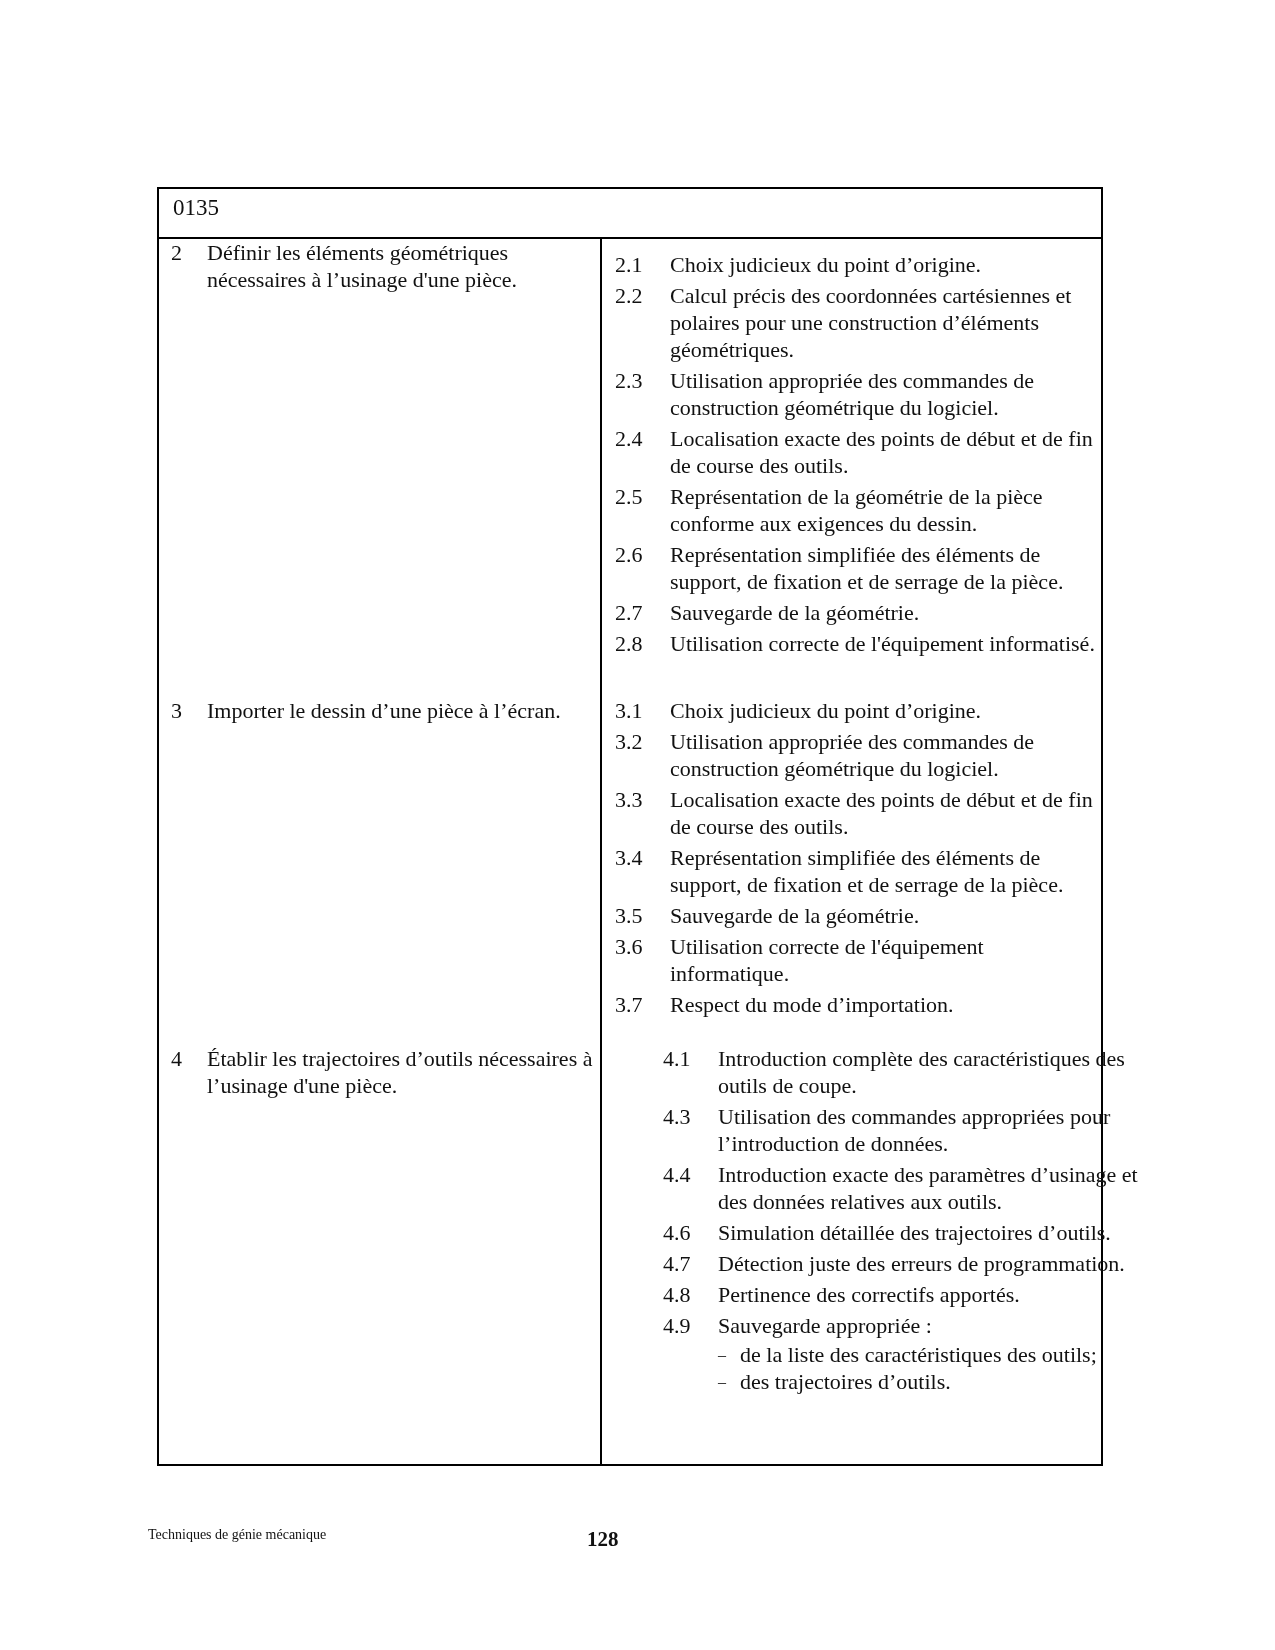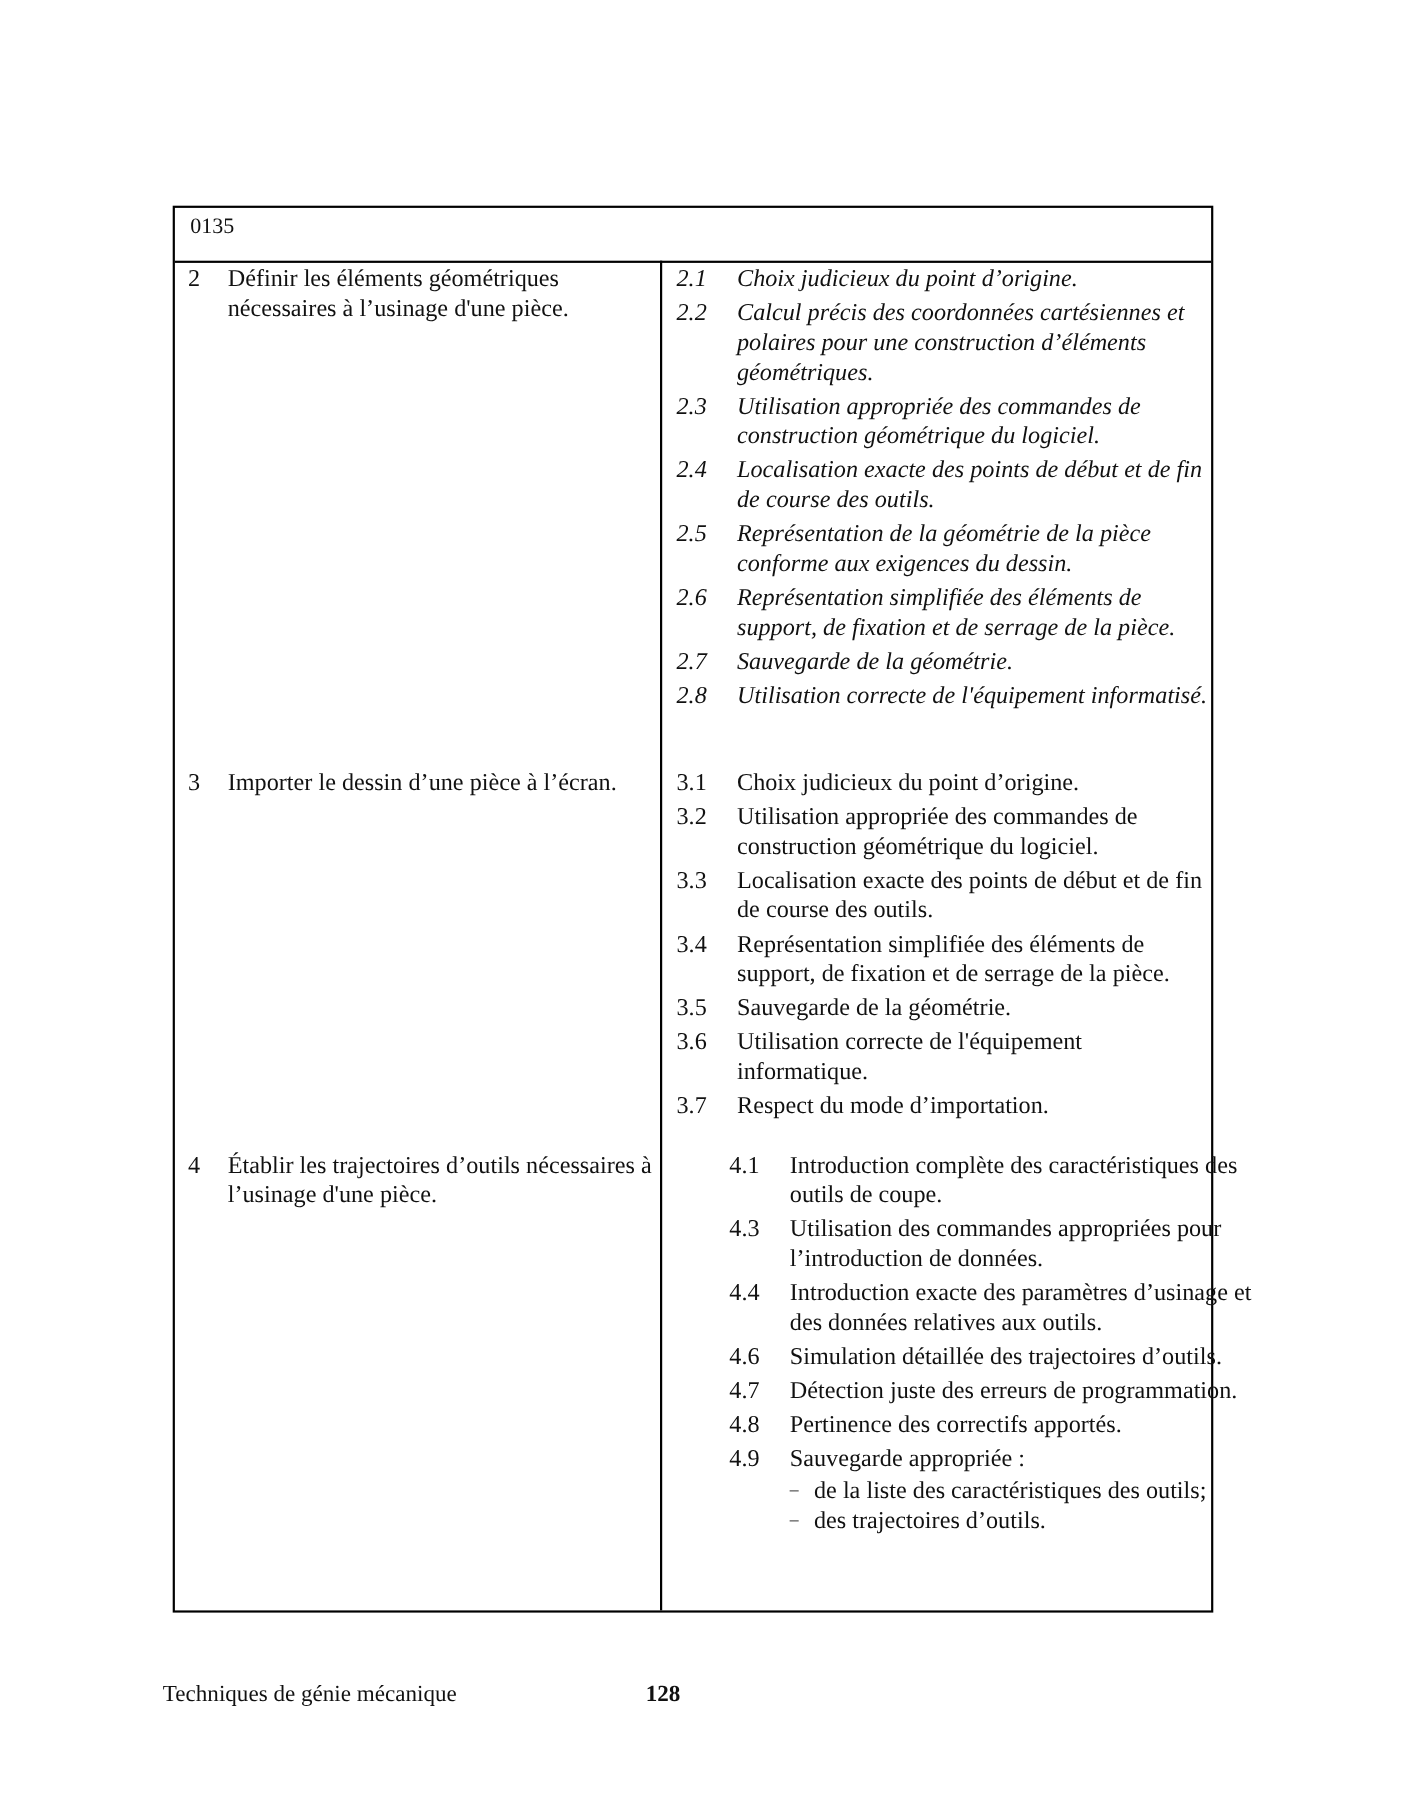--- a/index.html
+++ b/index.html
@@ -2,48 +2,48 @@
 <html><head>
 <meta charset="utf-8">
 <style>
   html, body { margin: 0; padding: 0; background: #ffffff; }
   body { width: 1275px; height: 1650px; position: relative; overflow: hidden;
          font-family: "Liberation Serif", "DejaVu Serif", serif; color: #111; }
   .table { position: absolute; left: 157px; top: 187px; width: 946px; height: 1279px;
            border: 2px solid #000; box-sizing: border-box; }
   .header-row { position: absolute; left: 0; top: 0; right: 0; height: 48px;
                 border-bottom: 2px solid #000; }
-  .course-code { position: absolute; left: 14px; top: 6px; font-size: 20px; }
+  .course-code { position: absolute; left: 14px; top: 6px; font-size: 23px; }
   .divider { position: absolute; left: 441px; top: 48px; bottom: 0; width: 0;
              border-left: 2px solid #000; }
   .section-left { position: absolute; left: 12px; width: 420px; font-size: 22px; line-height: 27px; }
   .section-left .num { position: absolute; left: 0; top: 0; width: 22px; }
   .section-left .txt { position: absolute; left: 36px; top: 0; width: 390px; }
   .section-right { position: absolute; left: 456px; width: 485px; font-size: 22px; line-height: 27px; }
   .crit { position: relative; padding-left: 55px; margin-bottom: 4px; }
   .crit .cnum { position: absolute; left: 0; top: 0; }
   .subitem { position: relative; padding-left: 77px; }
   .subitem .dash { position: absolute; left: 55px; top: 0; font-size: 16px; }
-  .footer-left { position: absolute; left: 148px; top: 1527px; font-size: 21px; }
+  .footer-left { position: absolute; left: 148px; top: 1527px; font-size: 14px; }
   .footer-page { position: absolute; left: 587px; top: 1527px; font-size: 21px; font-weight: bold; }
 </style>
 </head>
 <body>
 
 <div class="table">
   <div class="header-row">
     <span class="course-code">0135</span>
   </div>
   <div class="divider"></div>
 
   <div class="section-left" style="top:50px;">
     <span class="num">2</span>
     <span class="txt">Définir les éléments géométriques nécessaires à l’usinage d'une pièce.</span>
   </div>
-  <div class="section-right" style="top:50px;font-style:italic;">
+  <div class="section-right" style="top:62px;">
     <div class="crit"><span class="cnum">2.1</span><span>Choix judicieux du point d’origine.</span></div>
     <div class="crit"><span class="cnum">2.2</span><span>Calcul précis des coordonnées cartésiennes et polaires pour une construction d’éléments géométriques.</span></div>
     <div class="crit"><span class="cnum">2.3</span><span>Utilisation appropriée des commandes de construction géométrique du logiciel.</span></div>
     <div class="crit"><span class="cnum">2.4</span><span>Localisation exacte des points de début et de fin de course des outils.</span></div>
     <div class="crit"><span class="cnum">2.5</span><span>Représentation de la géométrie de la pièce conforme aux exigences du dessin.</span></div>
     <div class="crit"><span class="cnum">2.6</span><span>Représentation simplifiée des éléments de support, de fixation et de serrage de la pièce.</span></div>
     <div class="crit"><span class="cnum">2.7</span><span>Sauvegarde de la géométrie.</span></div>
     <div class="crit"><span class="cnum">2.8</span><span>Utilisation correcte de l'équipement informatisé.</span></div>
   </div>
 

